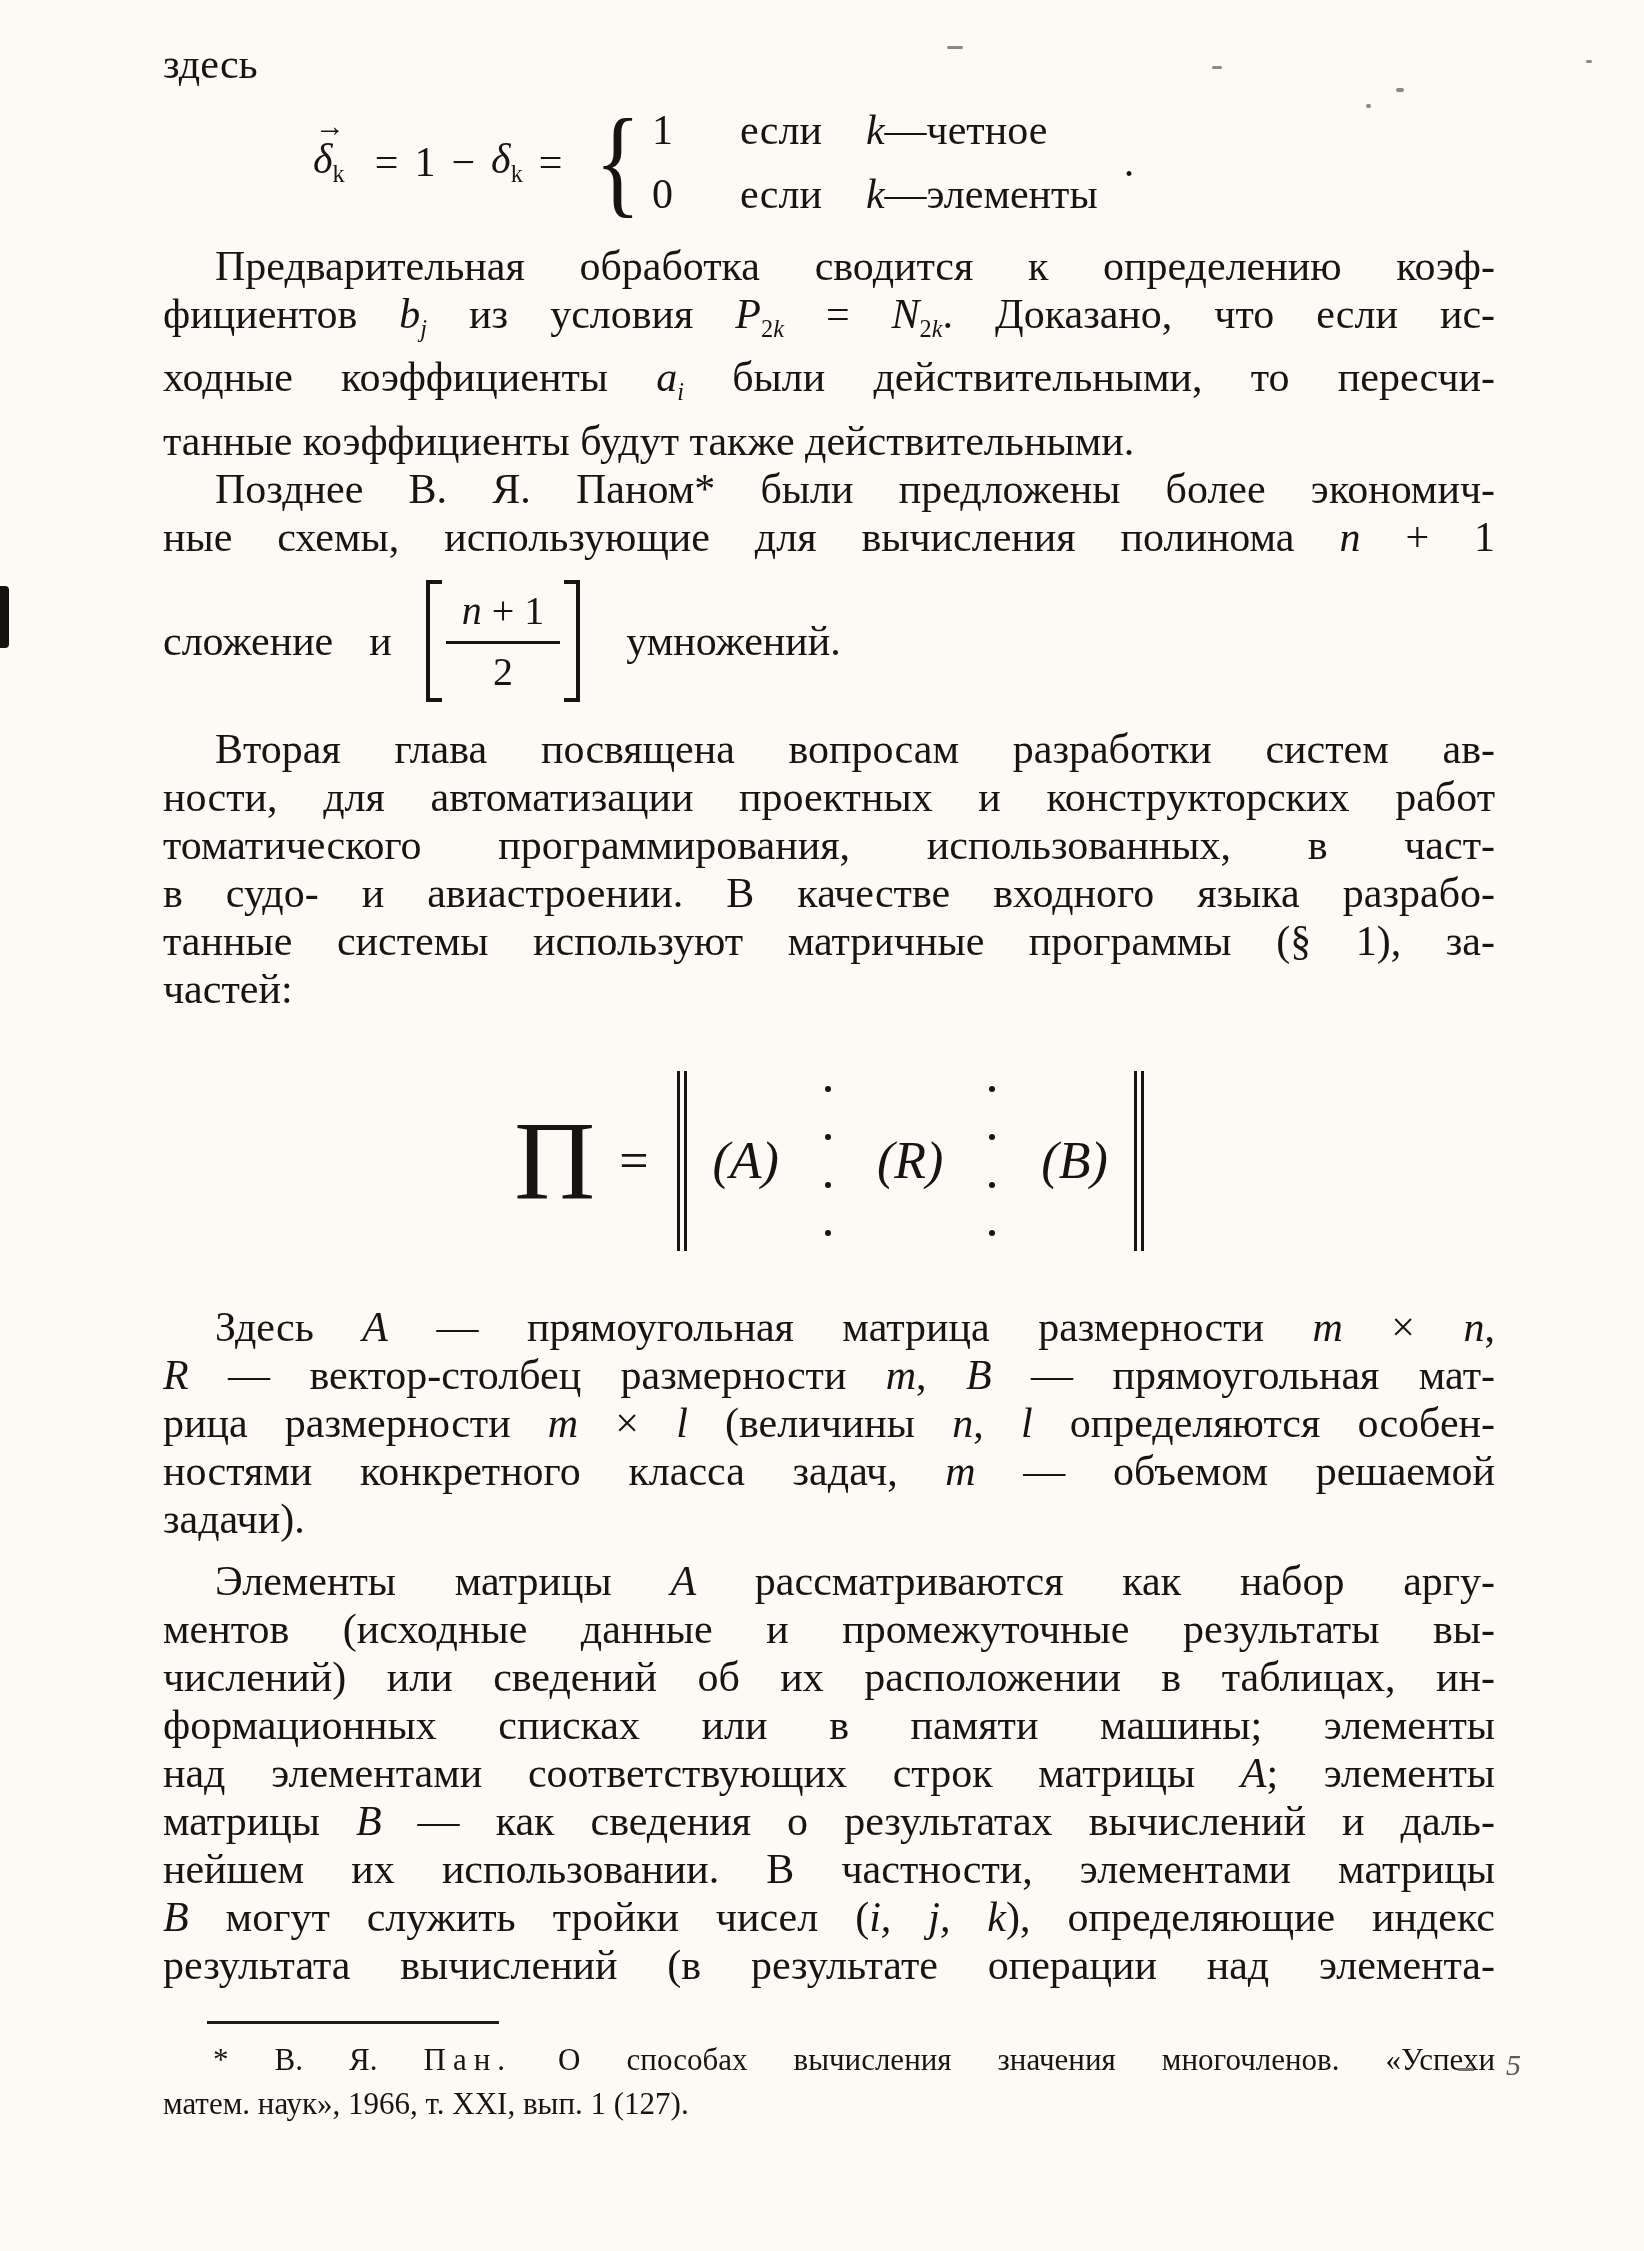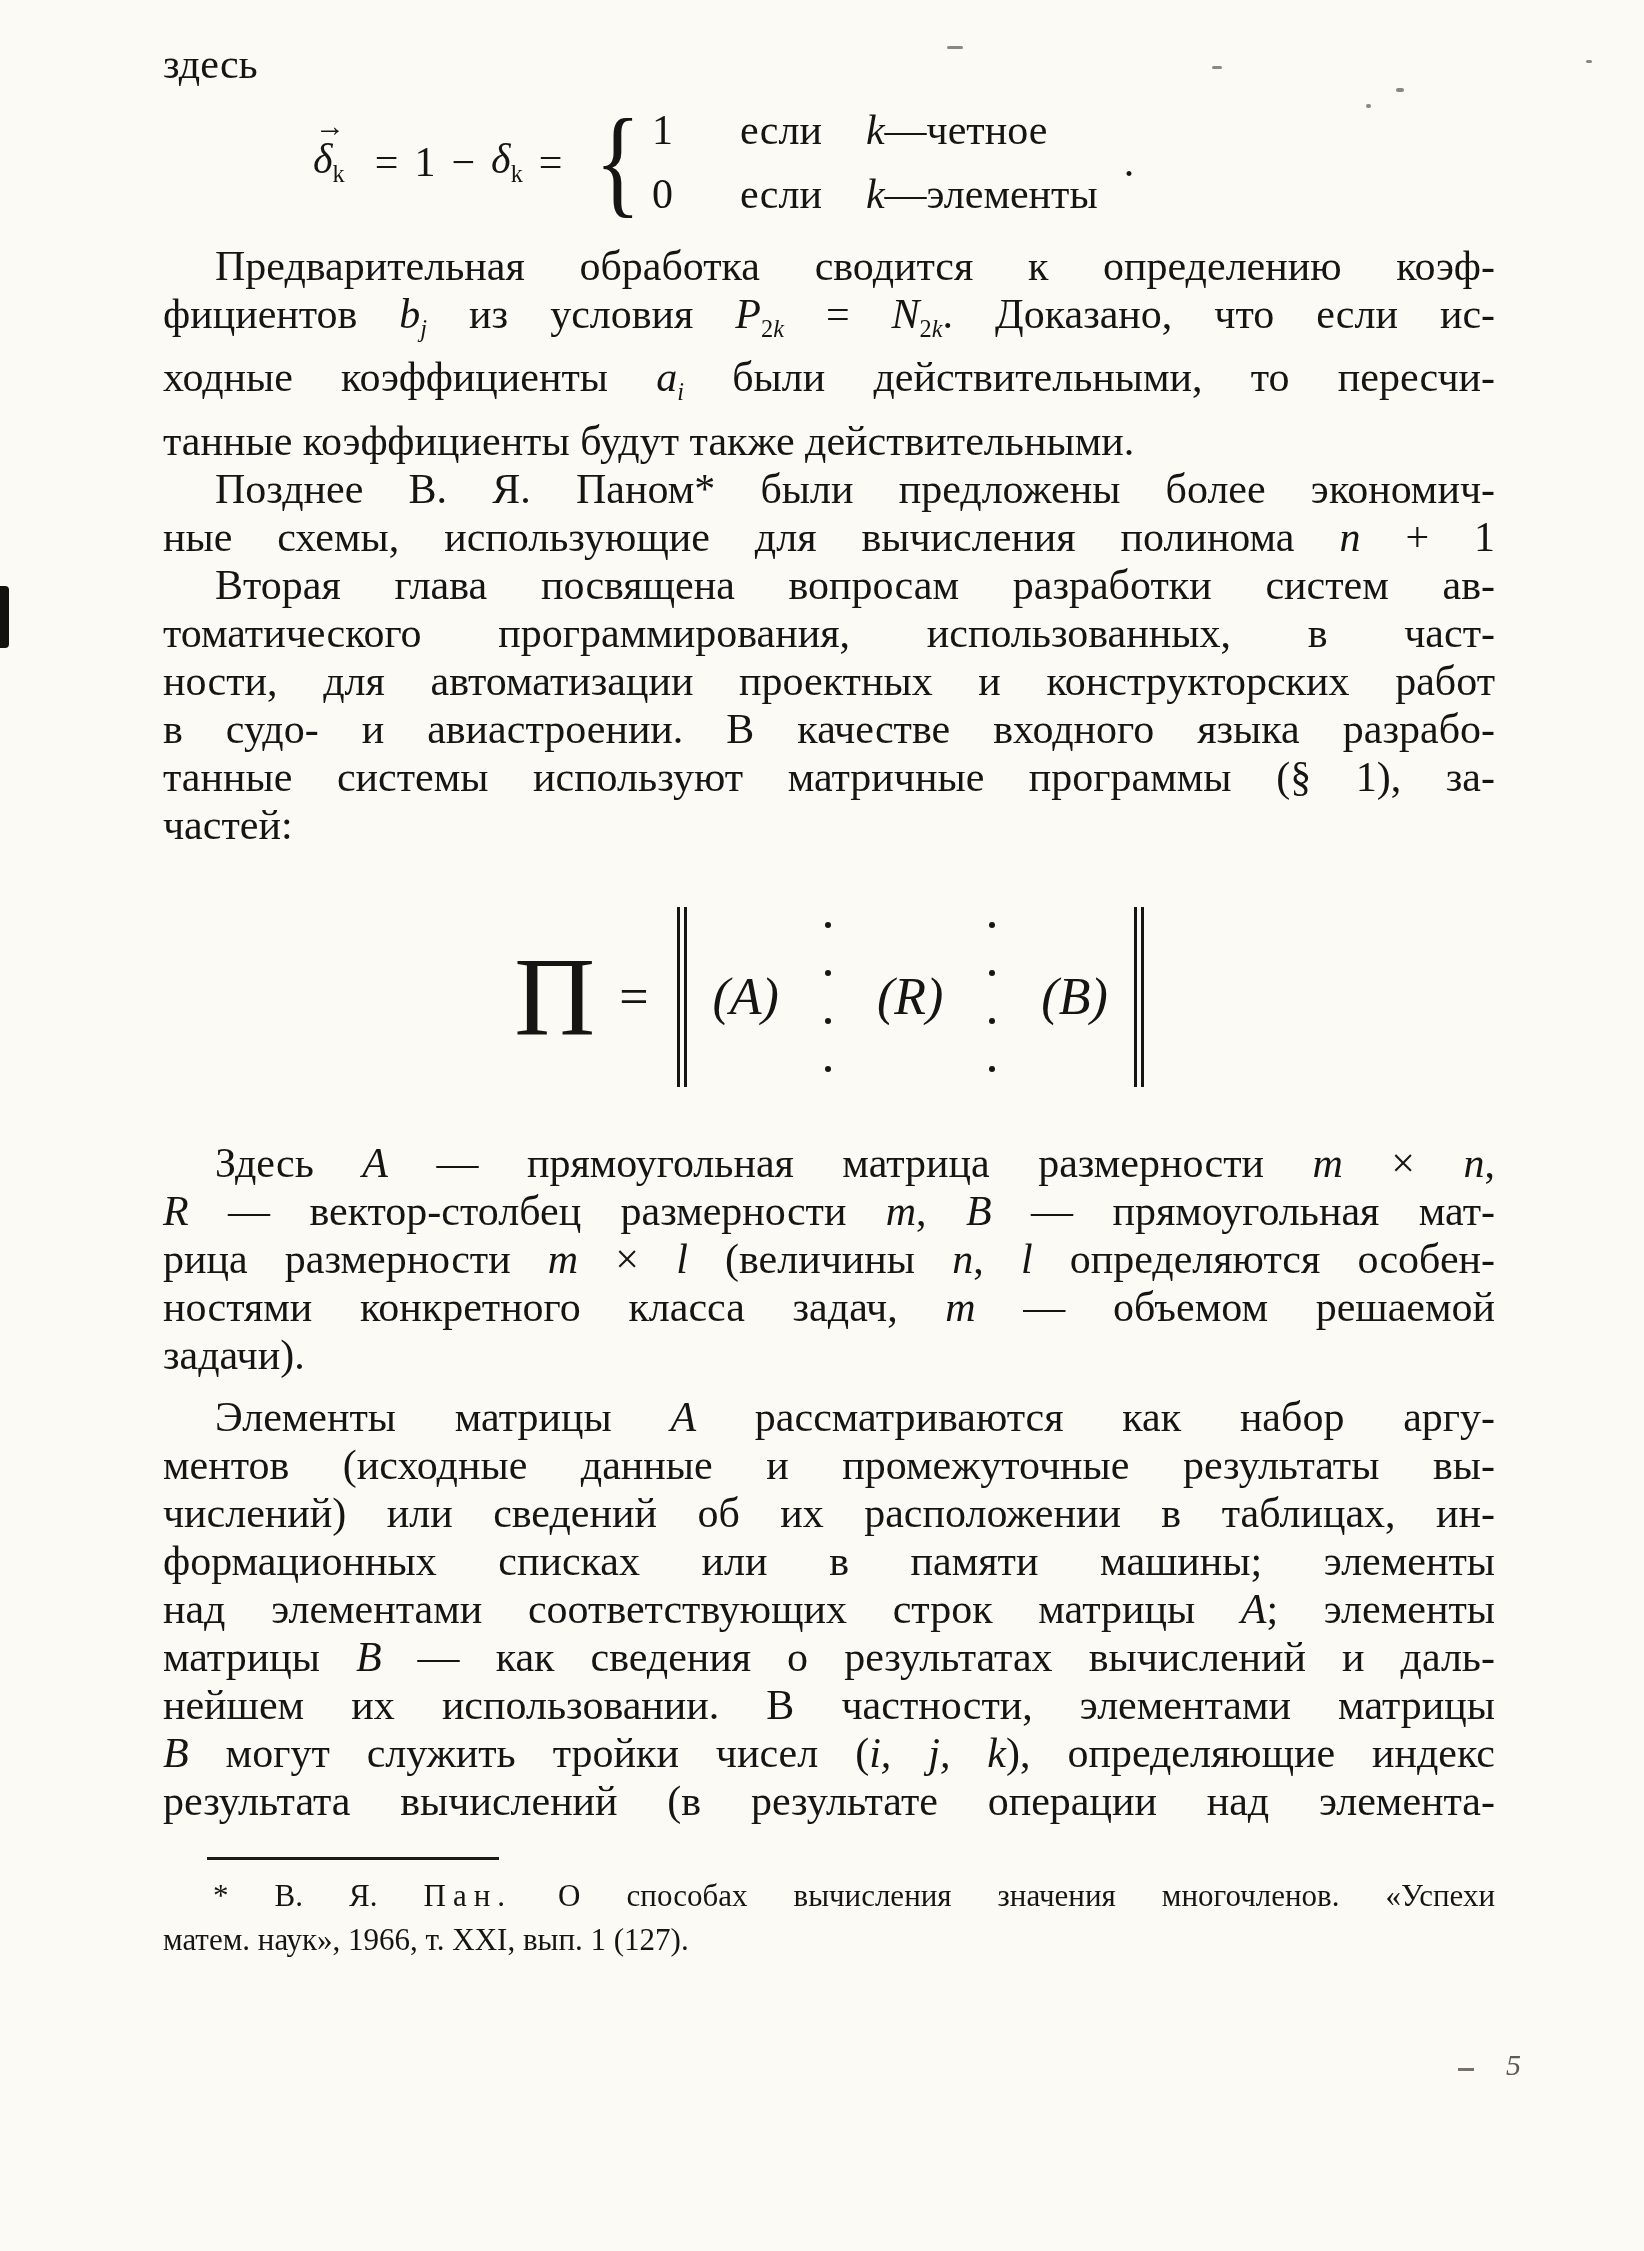--- a/index.html
+++ b/index.html
@@ -173,26 +173,37 @@
     <div>
       <div class="line indent">Предварительная обработка сводится к определению коэф-</div>
       <div class="line">фициентов <i>b<sub>j</sub></i> из условия <i>P</i><sub>2<i>k</i></sub> = <i>N</i><sub>2<i>k</i></sub>. Доказано, что если ис-</div>
       <div class="line">ходные коэффициенты <i>a<sub>i</sub></i> были действительными, то пересчи-</div>
       <div class="line endline">танные коэффициенты будут также действительными.</div>
     </div>
 
     <div>
       <div class="line indent">Позднее В. Я. Паном* были предложены более экономич-</div>
       <div class="line">ные схемы, использующие для вычисления полинома <i>n</i> + 1</div>
+      <div class="pan-line">
+        <span class="pan-w1">сложение</span>
+        <span class="pan-w2">и</span>
+        <span class="bracket left"></span>
+        <span class="frac">
+          <span class="num"><i>n</i><span> + 1</span></span>
+          <span class="den">2</span>
+        </span>
+        <span class="bracket right"></span>
+        <span class="pan-after">умножений.</span>
+      </div>
     </div>
 
     <div>
       <div class="line indent">Вторая глава посвящена вопросам разработки систем ав-</div>
+      <div class="line">ности, для автоматизации проектных и конструкторских работ</div>
       <div class="line">томатического программирования, использованных, в част-</div>
-      <div class="line">ности, для автоматизации проектных и конструкторских работ</div>
       <div class="line">в судо- и авиастроении. В качестве входного языка разрабо-</div>
       <div class="line">танные системы используют матричные программы (§ 1), за-</div>
       <div class="line endline">частей:</div>
     </div>
 
     <div class="formula-matrix">
       <span class="pi">П</span>
       <span class="meq">=</span>
       <span class="dbar left"></span>
       <span class="mcell">(A)</span>

